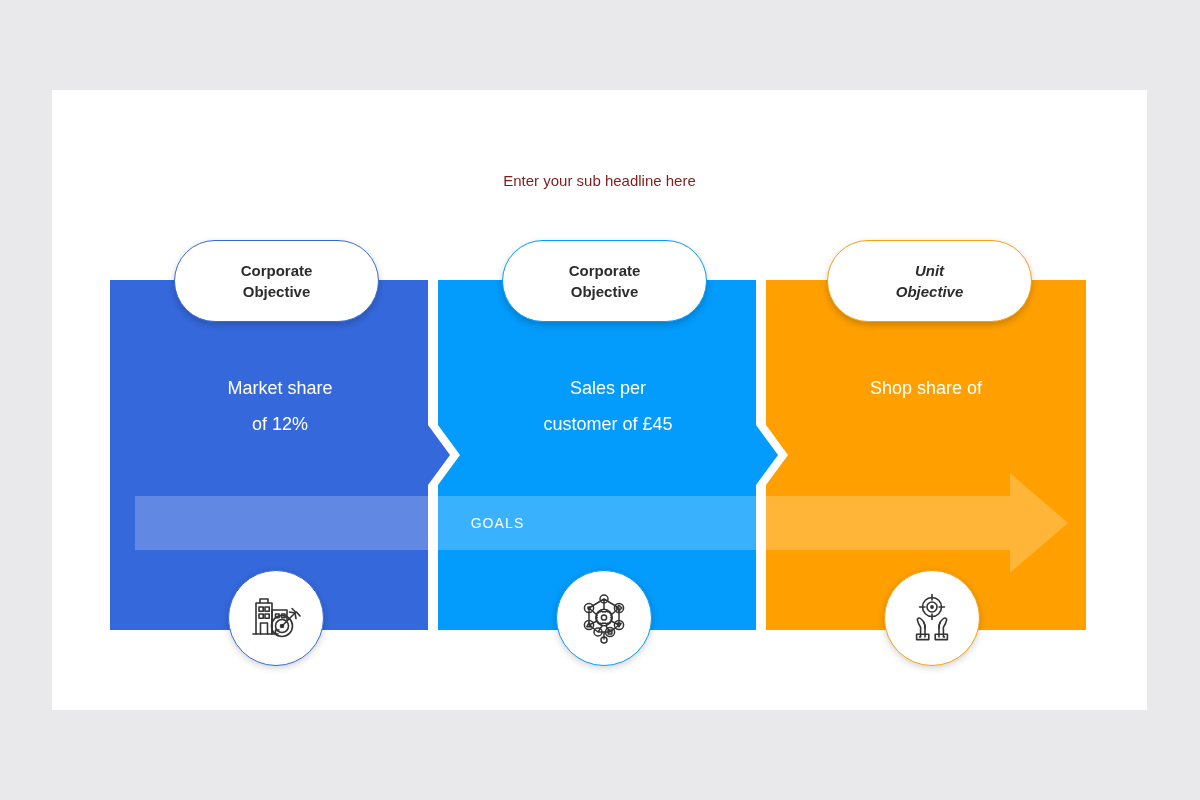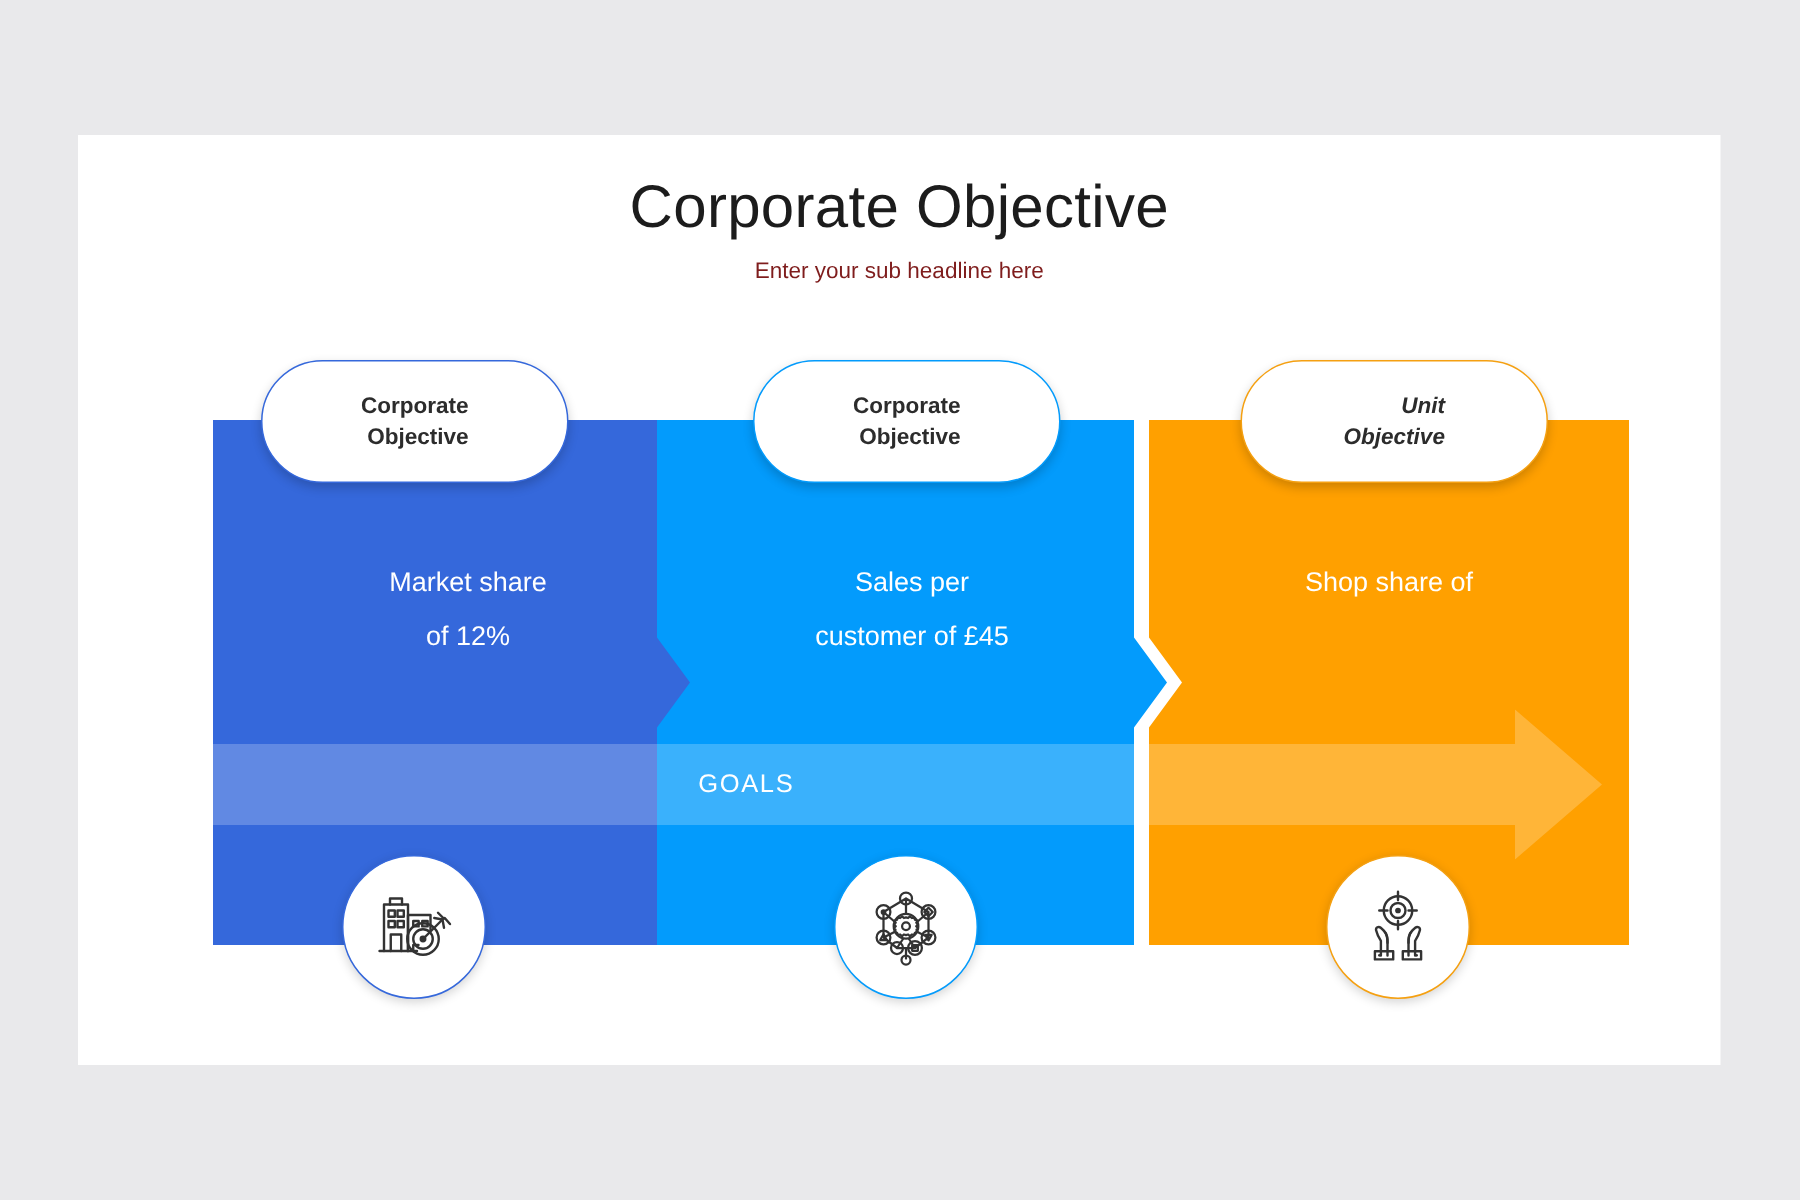--- a/index.html
+++ b/index.html
@@ -86,21 +86,21 @@
   .pill {
     position: absolute;
     top: 150px;
     width: 205px;
     height: 82px;
     background: #ffffff;
     border-radius: 41px;
     display: flex;
     align-items: center;
     justify-content: center;
-    text-align: right;
+    text-align: center;
     font-size: 15px;
     font-weight: bold;
     color: #2c2c2c;
     line-height: 21px;
     z-index: 9;
     box-shadow: 0 3px 7px rgba(0,0,0,.20);
   }
   .pill-1 { border: 1.5px solid #3568db; }
   .pill-2 { border: 1.5px solid #039bfc; }
   .pill-3 { border: 1.5px solid #f5a011; font-style: italic; }
@@ -118,21 +118,21 @@
   #goals-label {
     position: absolute;
     left: 0;
     top: 383px;
     width: 891px;
     height: 100px;
     display: flex;
     align-items: center;
     justify-content: center;
     color: #ffffff;
-    font-size: 17px;
+    font-size: 14px;
     letter-spacing: 1.1px;
     z-index: 5;
     pointer-events: none;
   }
 
   
   .icon-circle {
     position: absolute;
     top: 480px;
     width: 96px;
@@ -148,26 +148,25 @@
   .icon-1 { border: 1.5px solid #3568db; }
   .icon-2 { border: 1.5px solid #039bfc; }
   .icon-3 { border: 1.5px solid #f5a011; }
   .icon-circle svg { display: block; }
 </style>
 </head>
 <body>
 
 <div id="slide-card">
 
-  <div id="slide-title">Corporate Objective</div>
   <div id="slide-subtitle">Enter your sub headline here</div>
 
   <div id="columns">
 
-    <div class="col-panel" style="left:58px; width:340px;margin-left:32px;">
+    <div class="col-panel" style="left:58px; width:340px;">
       <svg class="panel-shape" viewBox="0 0 340 350" preserveAspectRatio="none">
         <path d="M0,0 L318,0 L318,145 L340,175 L318,205 L318,350 L0,350 Z" fill="#3568db"></path>
       </svg>
       <div class="panel-text">
         <span>Market share</span>
         <span class="line2">of 12%</span>
       </div>
     </div>
 
     <div class="col-panel" style="left:386px; width:340px;">

